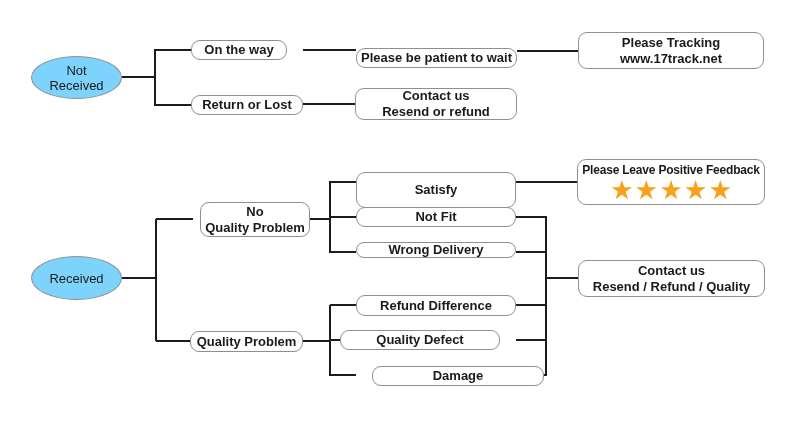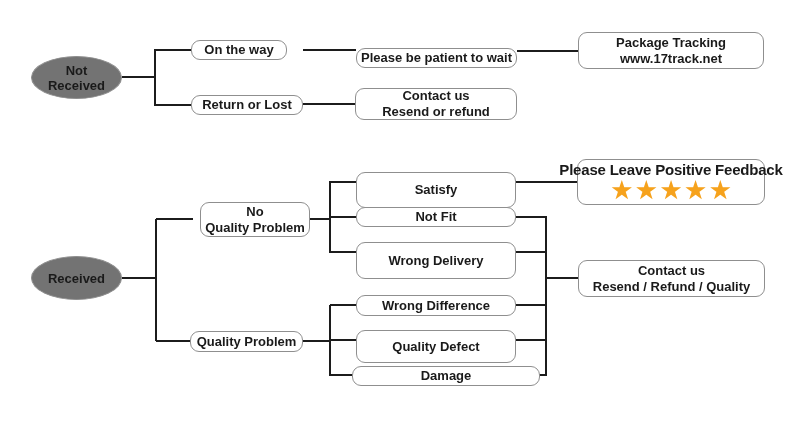--- a/index.html
+++ b/index.html
@@ -31,46 +31,46 @@
     line-height: 16px;
     text-align: center;
     white-space: nowrap;
     z-index: 2;
   }
   .ellipse {
     position: absolute;
     box-sizing: border-box;
     border: 1.4px solid #8f8f8f;
     border-radius: 50%;
-    background: #737373;
+    background: #7dd3fc;
     display: flex;
     flex-direction: column;
     align-items: center;
     justify-content: center;
     font-size: 13px;
-    font-weight: 700;
+    font-weight: 400;
     color: #1a1a1a;
     line-height: 15px;
     text-align: center;
     z-index: 2;
   }
   .lh {
     position: absolute;
     height: 2px;
     background: #1c1c1c;
     z-index: 1;
   }
   .lv {
     position: absolute;
     width: 2px;
     background: #1c1c1c;
     z-index: 1;
   }
   .fb-text {
-    font-size: 15px;
+    font-size: 12px;
     line-height: 14px;
     letter-spacing: -0.2px;
   }
   .stars {
     color: #f6a21c;
     font-size: 23px;
     line-height: 24px;
     letter-spacing: 4px;
     margin-top: 1px;
     text-indent: 4px;
@@ -96,21 +96,21 @@
 
   <div class="box" style="left:191px;top:95px;width:112px;height:20px">
     <span>Return or Lost</span>
   </div>
 
   <div class="box" style="left:356px;top:48px;width:161px;height:20px">
     <span>Please be patient to wait</span>
   </div>
 
   <div class="box" style="left:578px;top:32px;width:186px;height:37px">
-    <span>Package Tracking</span>
+    <span>Please Tracking</span>
     <span>www.17track.net</span>
   </div>
 
   <div class="box" style="left:355px;top:88px;width:162px;height:32px">
     <span>Contact us</span>
     <span>Resend or refund</span>
   </div>
 
   <div class="box" style="left:200px;top:202px;width:110px;height:35px">
     <span>No</span>
@@ -122,33 +122,33 @@
   </div>
 
   <div class="box" style="left:356px;top:172px;width:160px;height:36px">
     <span>Satisfy</span>
   </div>
 
   <div class="box" style="left:356px;top:207px;width:160px;height:20px">
     <span>Not Fit</span>
   </div>
 
-  <div class="box" style="left:356px;top:242px;width:160px;height:37px">
+  <div class="box" style="left:356px;top:242px;width:160px;height:16px">
     <span>Wrong Delivery</span>
   </div>
 
   <div class="box" style="left:356px;top:295px;width:160px;height:21px">
-    <span>Wrong Difference</span>
+    <span>Refund Difference</span>
   </div>
 
-  <div class="box" style="left:356px;top:330px;width:160px;height:33px">
+  <div class="box" style="left:340px;top:330px;width:160px;height:20px">
     <span>Quality Defect</span>
   </div>
 
-  <div class="box" style="left:352px;top:366px;width:188px;height:20px">
+  <div class="box" style="left:372px;top:366px;width:172px;height:20px">
     <span>Damage</span>
   </div>
 
   <div class="box" style="left:577px;top:159px;width:188px;height:46px">
     <span class="fb-text">Please Leave Positive Feedback</span>
     <span class="stars">★★★★★</span>
   </div>
 
   <div class="box" style="left:578px;top:260px;width:187px;height:37px">
     <span>Contact us</span>

